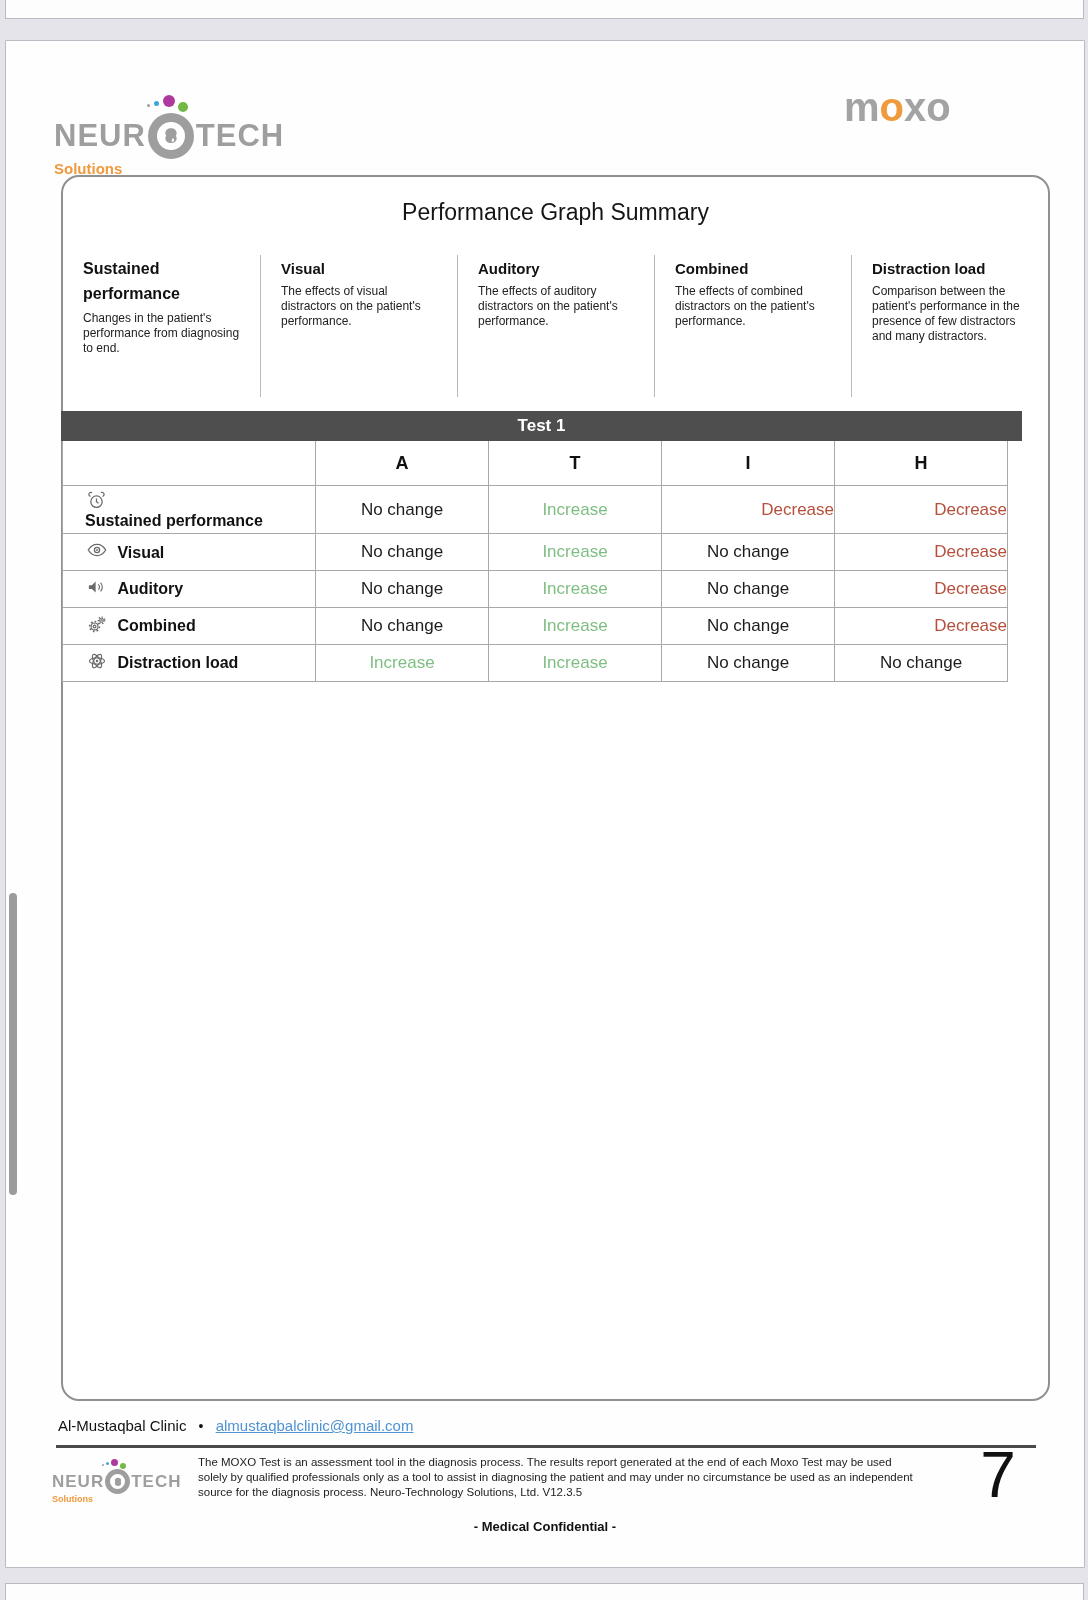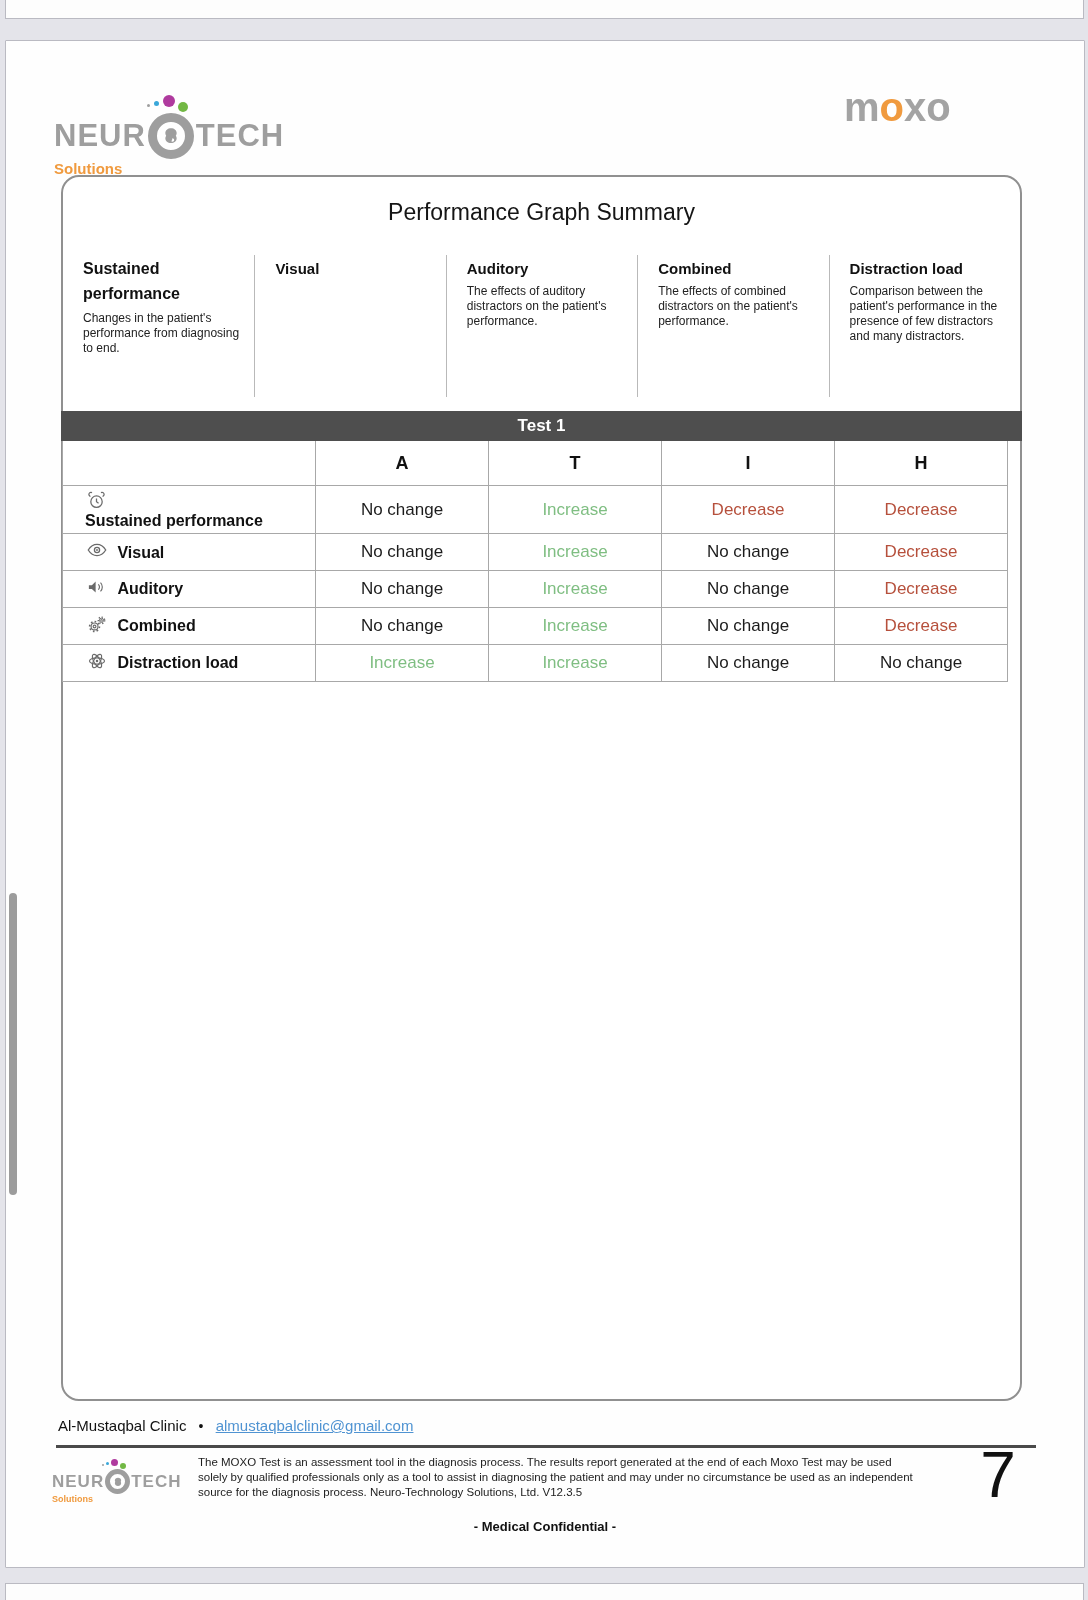--- a/index.html
+++ b/index.html
@@ -40,21 +40,21 @@
   .ntlogo.small .d1{left:54px;top:5px;width:3px;height:3px;background:#3aa7d9;}
   .ntlogo.small .d2{left:59px;top:2px;width:7px;height:7px;background:#af3a9e;}
   .ntlogo.small .d3{left:68px;top:6px;width:6px;height:6px;background:#72b844;}
   .ntlogo.small .d4{left:50px;top:7px;width:2px;height:2px;background:#9e9e9e;}
 
   
   .moxo{position:absolute;left:838px;top:46px;font-size:40px;font-weight:800;color:#a3a3a3;letter-spacing:0px;line-height:1;}
   .moxo .o-orange{color:#f09a3e;}
 
   
-  .panel{position:absolute;left:55px;top:134px;width:957px;height:1222px;border:2px solid #909090;border-radius:18px;background:#fff;}
+  .panel{position:absolute;left:55px;top:134px;width:957px;height:1222px;border:2px solid #909090;border-radius:18px;background:#fff;padding-left:28px;}
   .panel-title{position:absolute;top:22px;left:0;width:100%;text-align:center;font-size:23px;color:#151515;}
   .legend{position:absolute;top:78px;left:0;width:100%;display:flex;}
   .legend-col{width:20%;box-sizing:border-box;padding:2px 14px 0 20px;min-height:142px;}
   .legend-col + .legend-col{border-left:1px solid #b9b9b9;}
   .legend-title{font-size:15px;font-weight:700;color:#111;line-height:1.55;margin-bottom:4px;}
   .legend-desc{font-size:12px;color:#222;line-height:1.25;}
   .legend-col.first .legend-title{font-size:16px;}
 
   .testbar{position:absolute;left:-2px;top:234px;width:961px;height:30px;background:#4e4e4e;color:#fff;font-weight:700;font-size:17px;display:flex;align-items:center;justify-content:center;}
 
@@ -67,21 +67,21 @@
   table.perf td.lbl{font-size:16px;font-weight:700;color:#111;vertical-align:middle;padding-left:24px;}
   table.perf td.lbl .icon{display:inline-block;width:26px;vertical-align:middle;color:#6a6a6a;}
   table.perf td.lbl .lbltext{vertical-align:middle;}
   table.perf tr.tall{height:48px;}
   table.perf tr.norm{height:37px;}
   table.perf td.lbl.stacked{padding-left:22px;}
   table.perf td.lbl.stacked .icon{display:block;margin:2px 0 0 2px;}
   table.perf td.lbl.stacked .lbltext{display:block;margin-top:-2px;}
   table.perf td.val{text-align:center;font-size:17px;color:#1c1c1c;}
   table.perf td.val[data-state="increase"]{color:#7fbe82;}
-  table.perf td.val[data-state="decrease"]{color:#b6503c;}
+  table.perf td.val[data-state="decrease"]{color:#b6503c;text-align:right;}
 
   
   .clinic-line{position:absolute;left:52px;top:1376px;font-size:15px;color:#111;}
   .clinic-name{font-weight:400;}
   .clinic-sep{margin:0 8px;font-size:14px;}
   .clinic-email{color:#4f93d2;text-decoration:underline;}
   .footer-rule{position:absolute;left:50px;top:1404px;width:980px;height:3px;background:#4a4a4a;}
   .disclaimer{position:absolute;left:192px;top:1414px;width:725px;font-size:11.5px;color:#1d1d1d;line-height:1.32;}
   .pagenum{position:absolute;left:952px;top:1402px;width:80px;text-align:center;font-size:64px;color:#111;line-height:1;}
   .confidential{position:absolute;left:0;top:1478px;width:1078px;text-align:center;font-size:13px;font-weight:700;color:#111;}
@@ -123,20 +123,21 @@
     <div class="panel">
       <div class="panel-title">Performance Graph Summary</div>
 
       <div class="legend">
         <div class="legend-col first">
           <div class="legend-title">Sustained performance</div>
           <div class="legend-desc">Changes in the patient's performance from diagnosing to end.</div>
         </div>
         <div class="legend-col">
           <div class="legend-title">Visual</div>
+          <div class="legend-desc">The effects of visual distractors on the patient's performance.</div>
         </div>
         <div class="legend-col">
           <div class="legend-title">Auditory</div>
           <div class="legend-desc">The effects of auditory distractors on the patient's performance.</div>
         </div>
         <div class="legend-col">
           <div class="legend-title">Combined</div>
           <div class="legend-desc">The effects of combined distractors on the patient's performance.</div>
         </div>
         <div class="legend-col">

